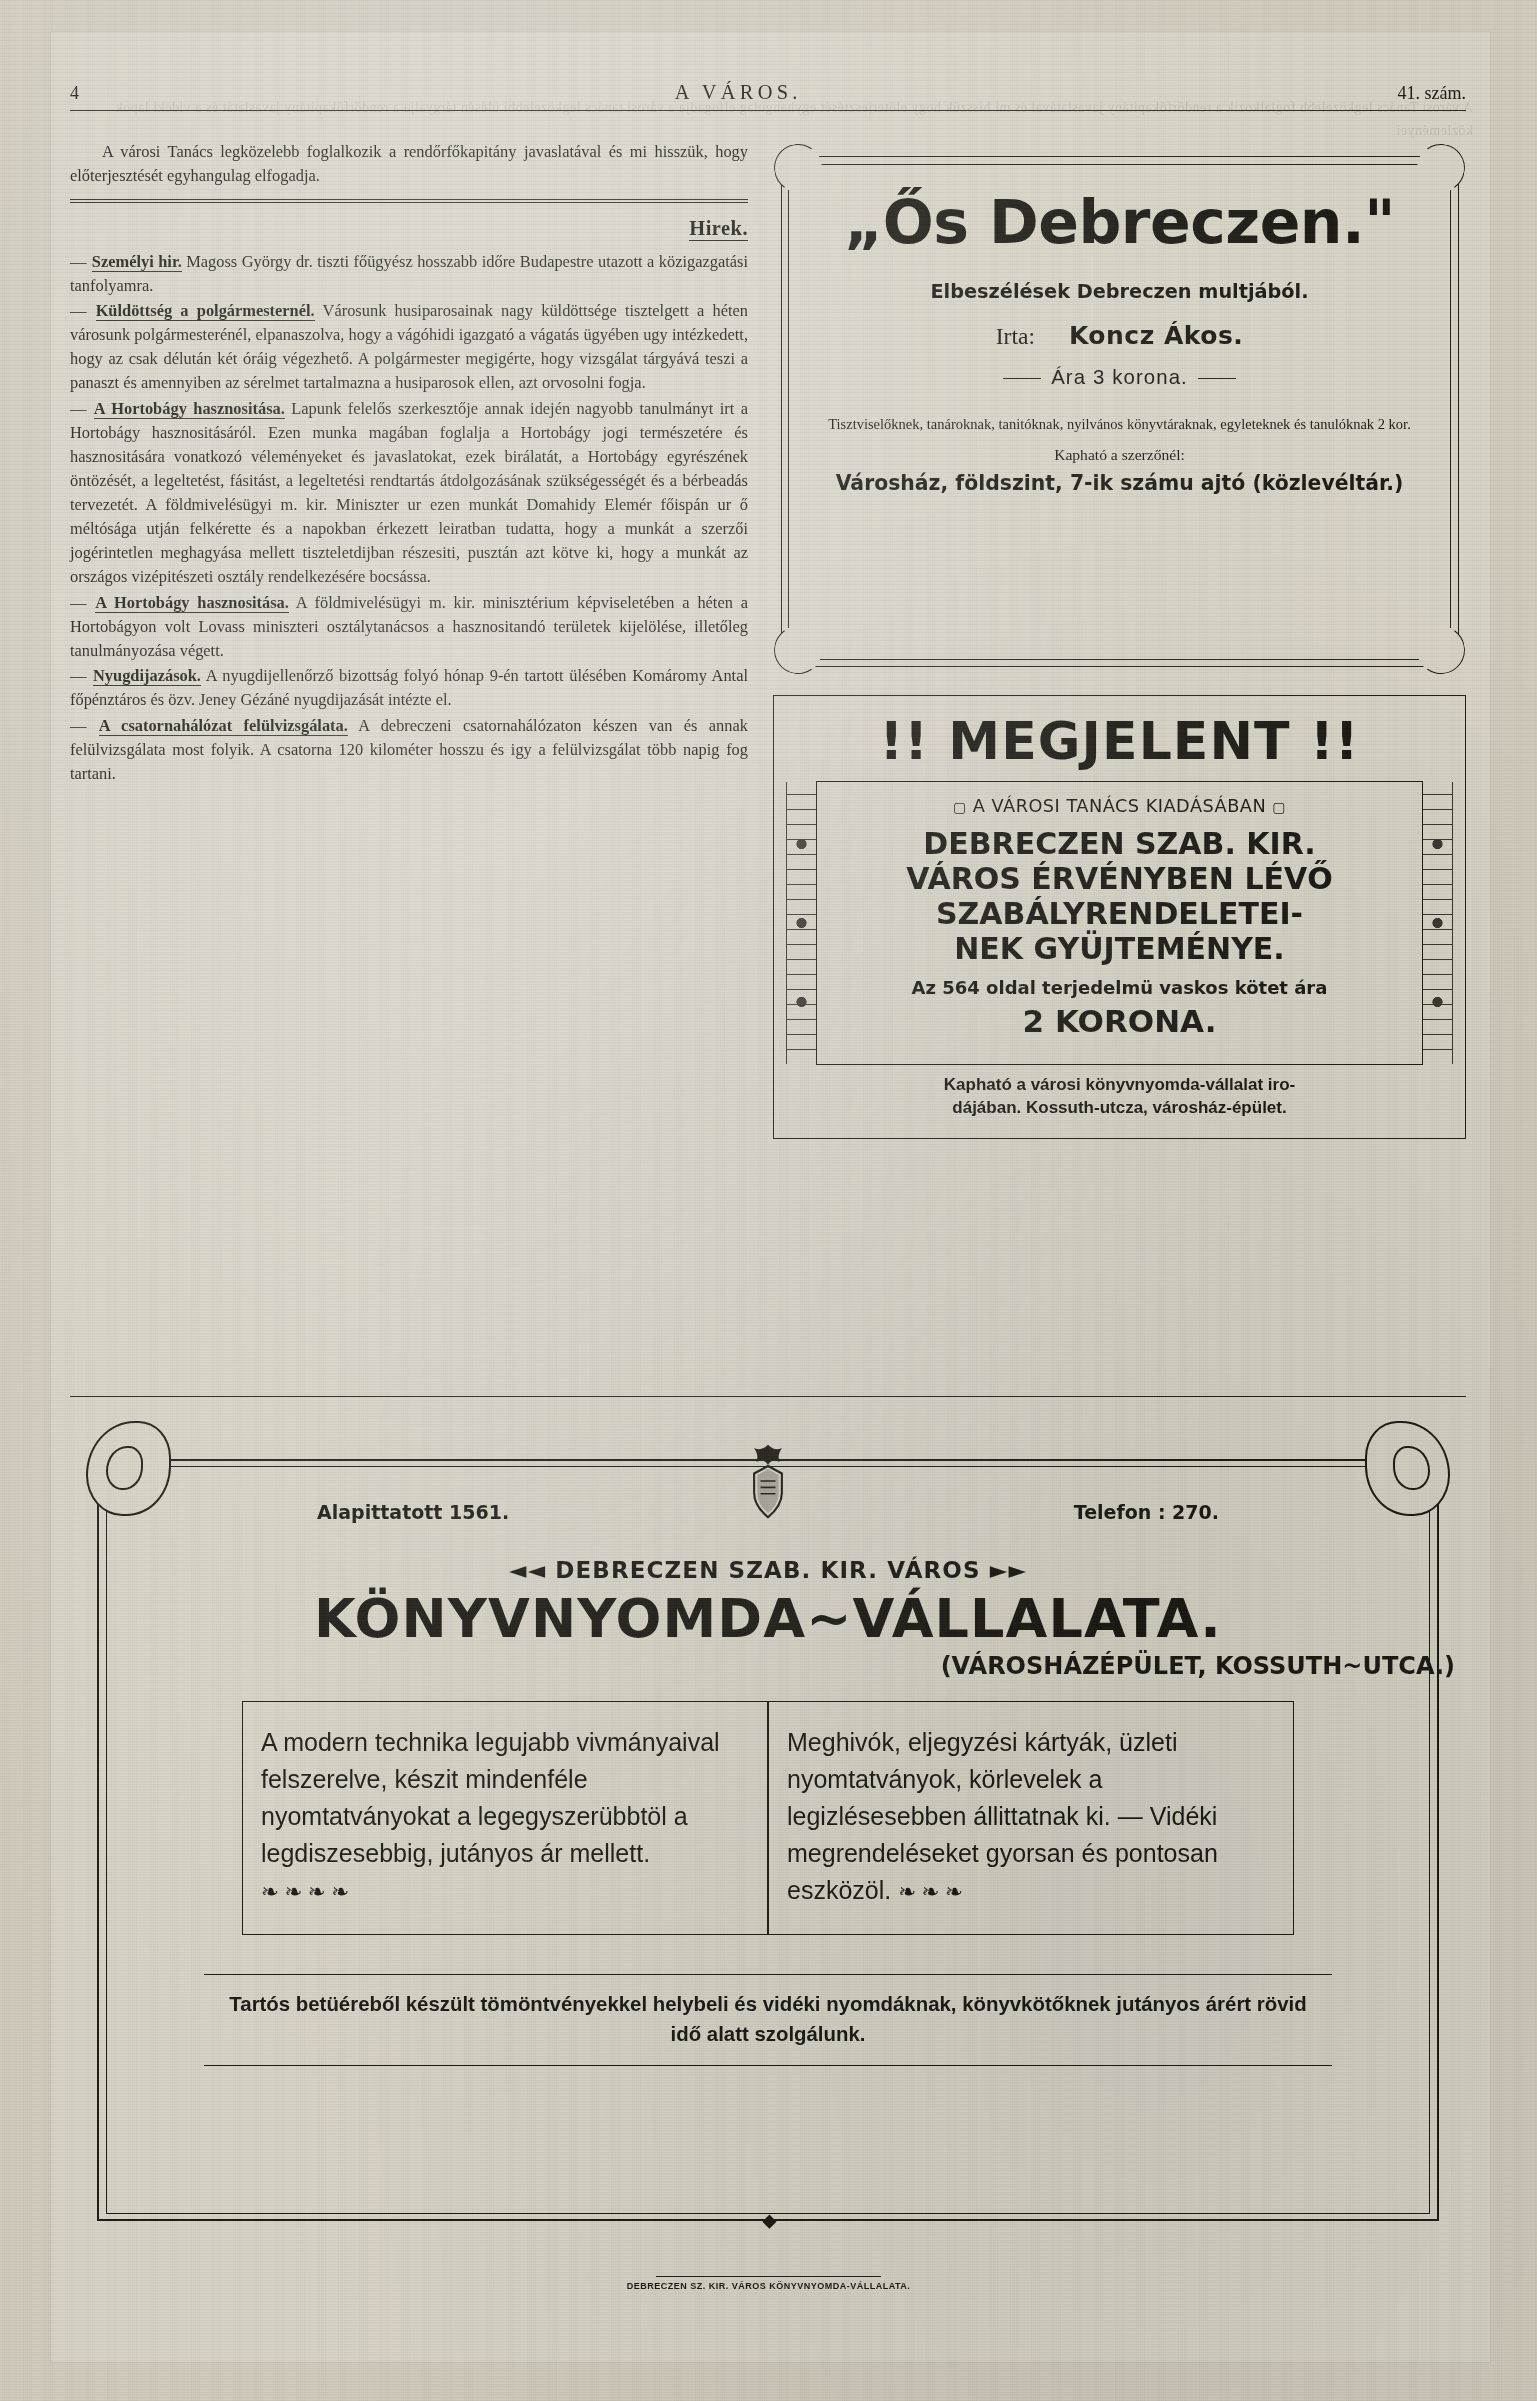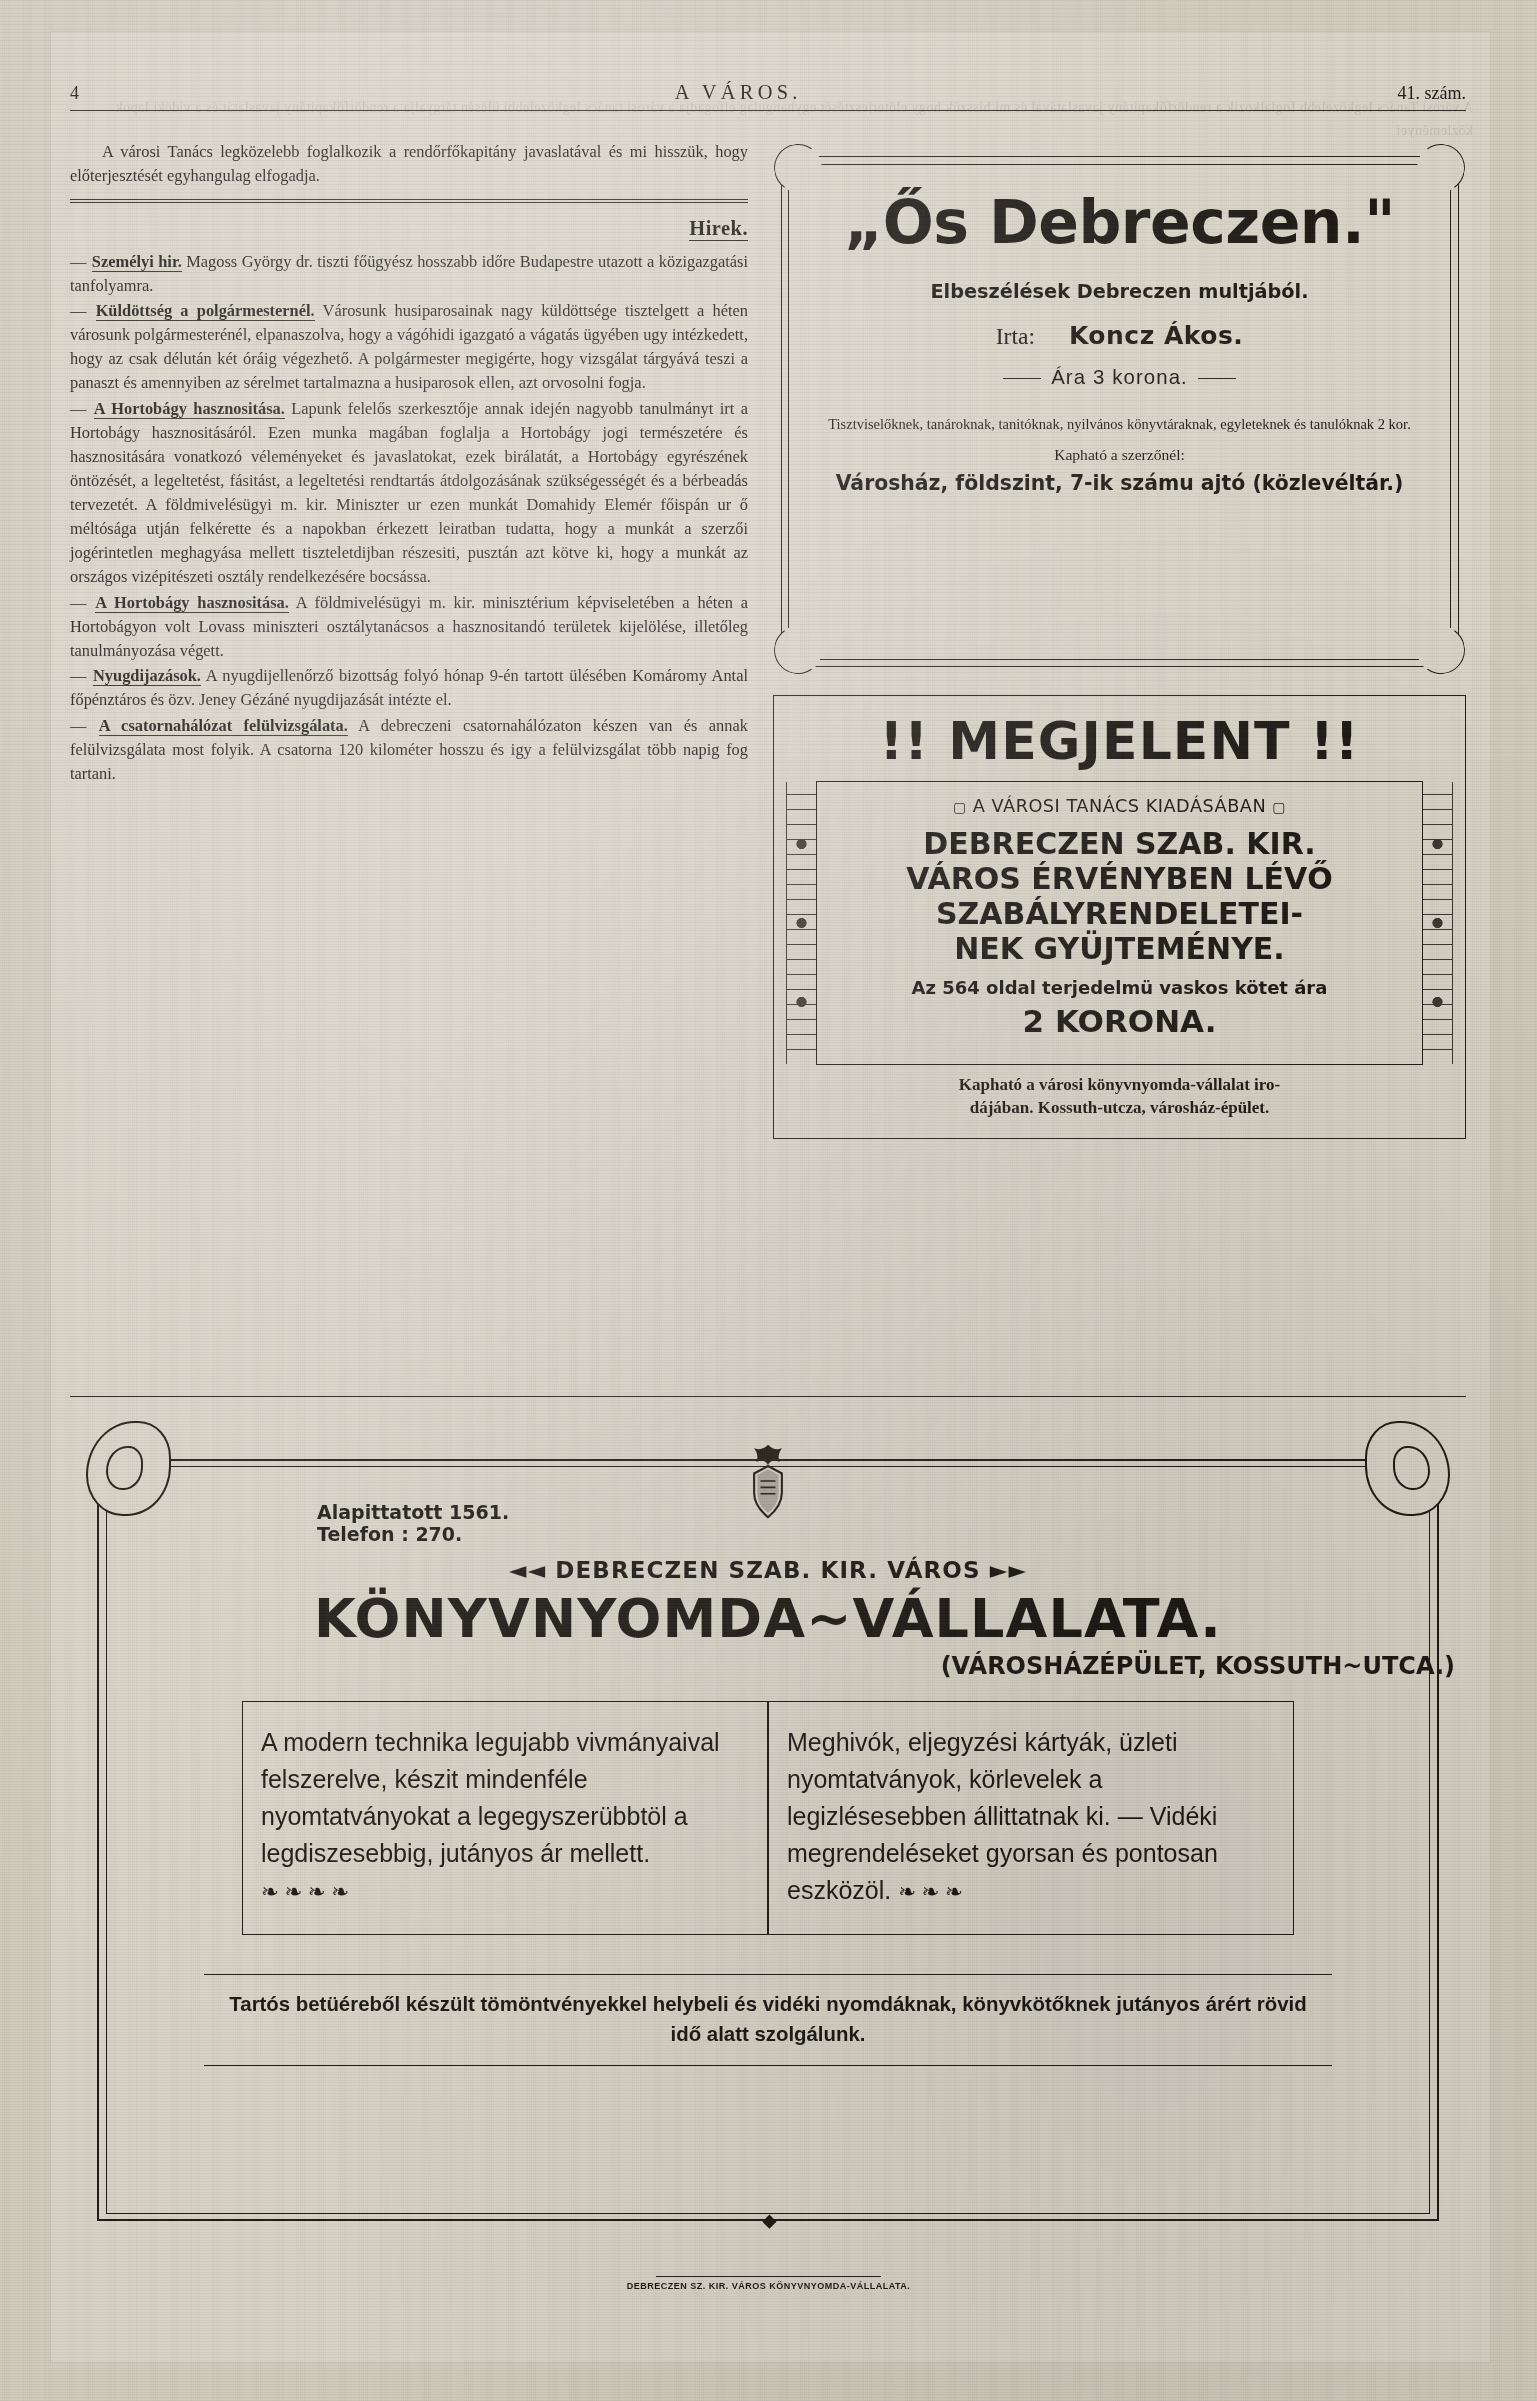--- a/index.html
+++ b/index.html
@@ -298,21 +298,21 @@
     margin: 10.7px 0 5.4px 0;
   }
   .ad2 .korona {
     font-size: 31px;
     font-family: "DejaVu Sans", sans-serif;
     font-weight: bold;
     margin-bottom: 8.6px;
   }
   .ad2 .where {
     font-size: 17px;
-    font-family: Liberation Serif, serif;
+    font-family: Liberation Sans, sans-serif;
     font-weight: bold;
     line-height: 23.6px;
     margin-top: 7.5px;
   }
 
   
   .rule-mid {
     position: absolute;
     left: 70px;
     top: 1396px;
@@ -370,21 +370,20 @@
     top: 85px;
     left: 0; right: 0;
     display: flex;
     justify-content: space-between;
     padding: 0 236px;
     font-size: 19px;
     font-family: "DejaVu Sans", sans-serif;
     font-weight: bold;
     box-sizing: border-box;
     z-index: 3;
-    flex-direction: column;
   }
   .ad3 .cityline {
     position: absolute;
     top: 141px;
     left: 0; right: 0;
     text-align: center;
     font-size: 23px;
     font-family: "DejaVu Sans", sans-serif;
     font-weight: bold;
     letter-spacing: 1.1px;

